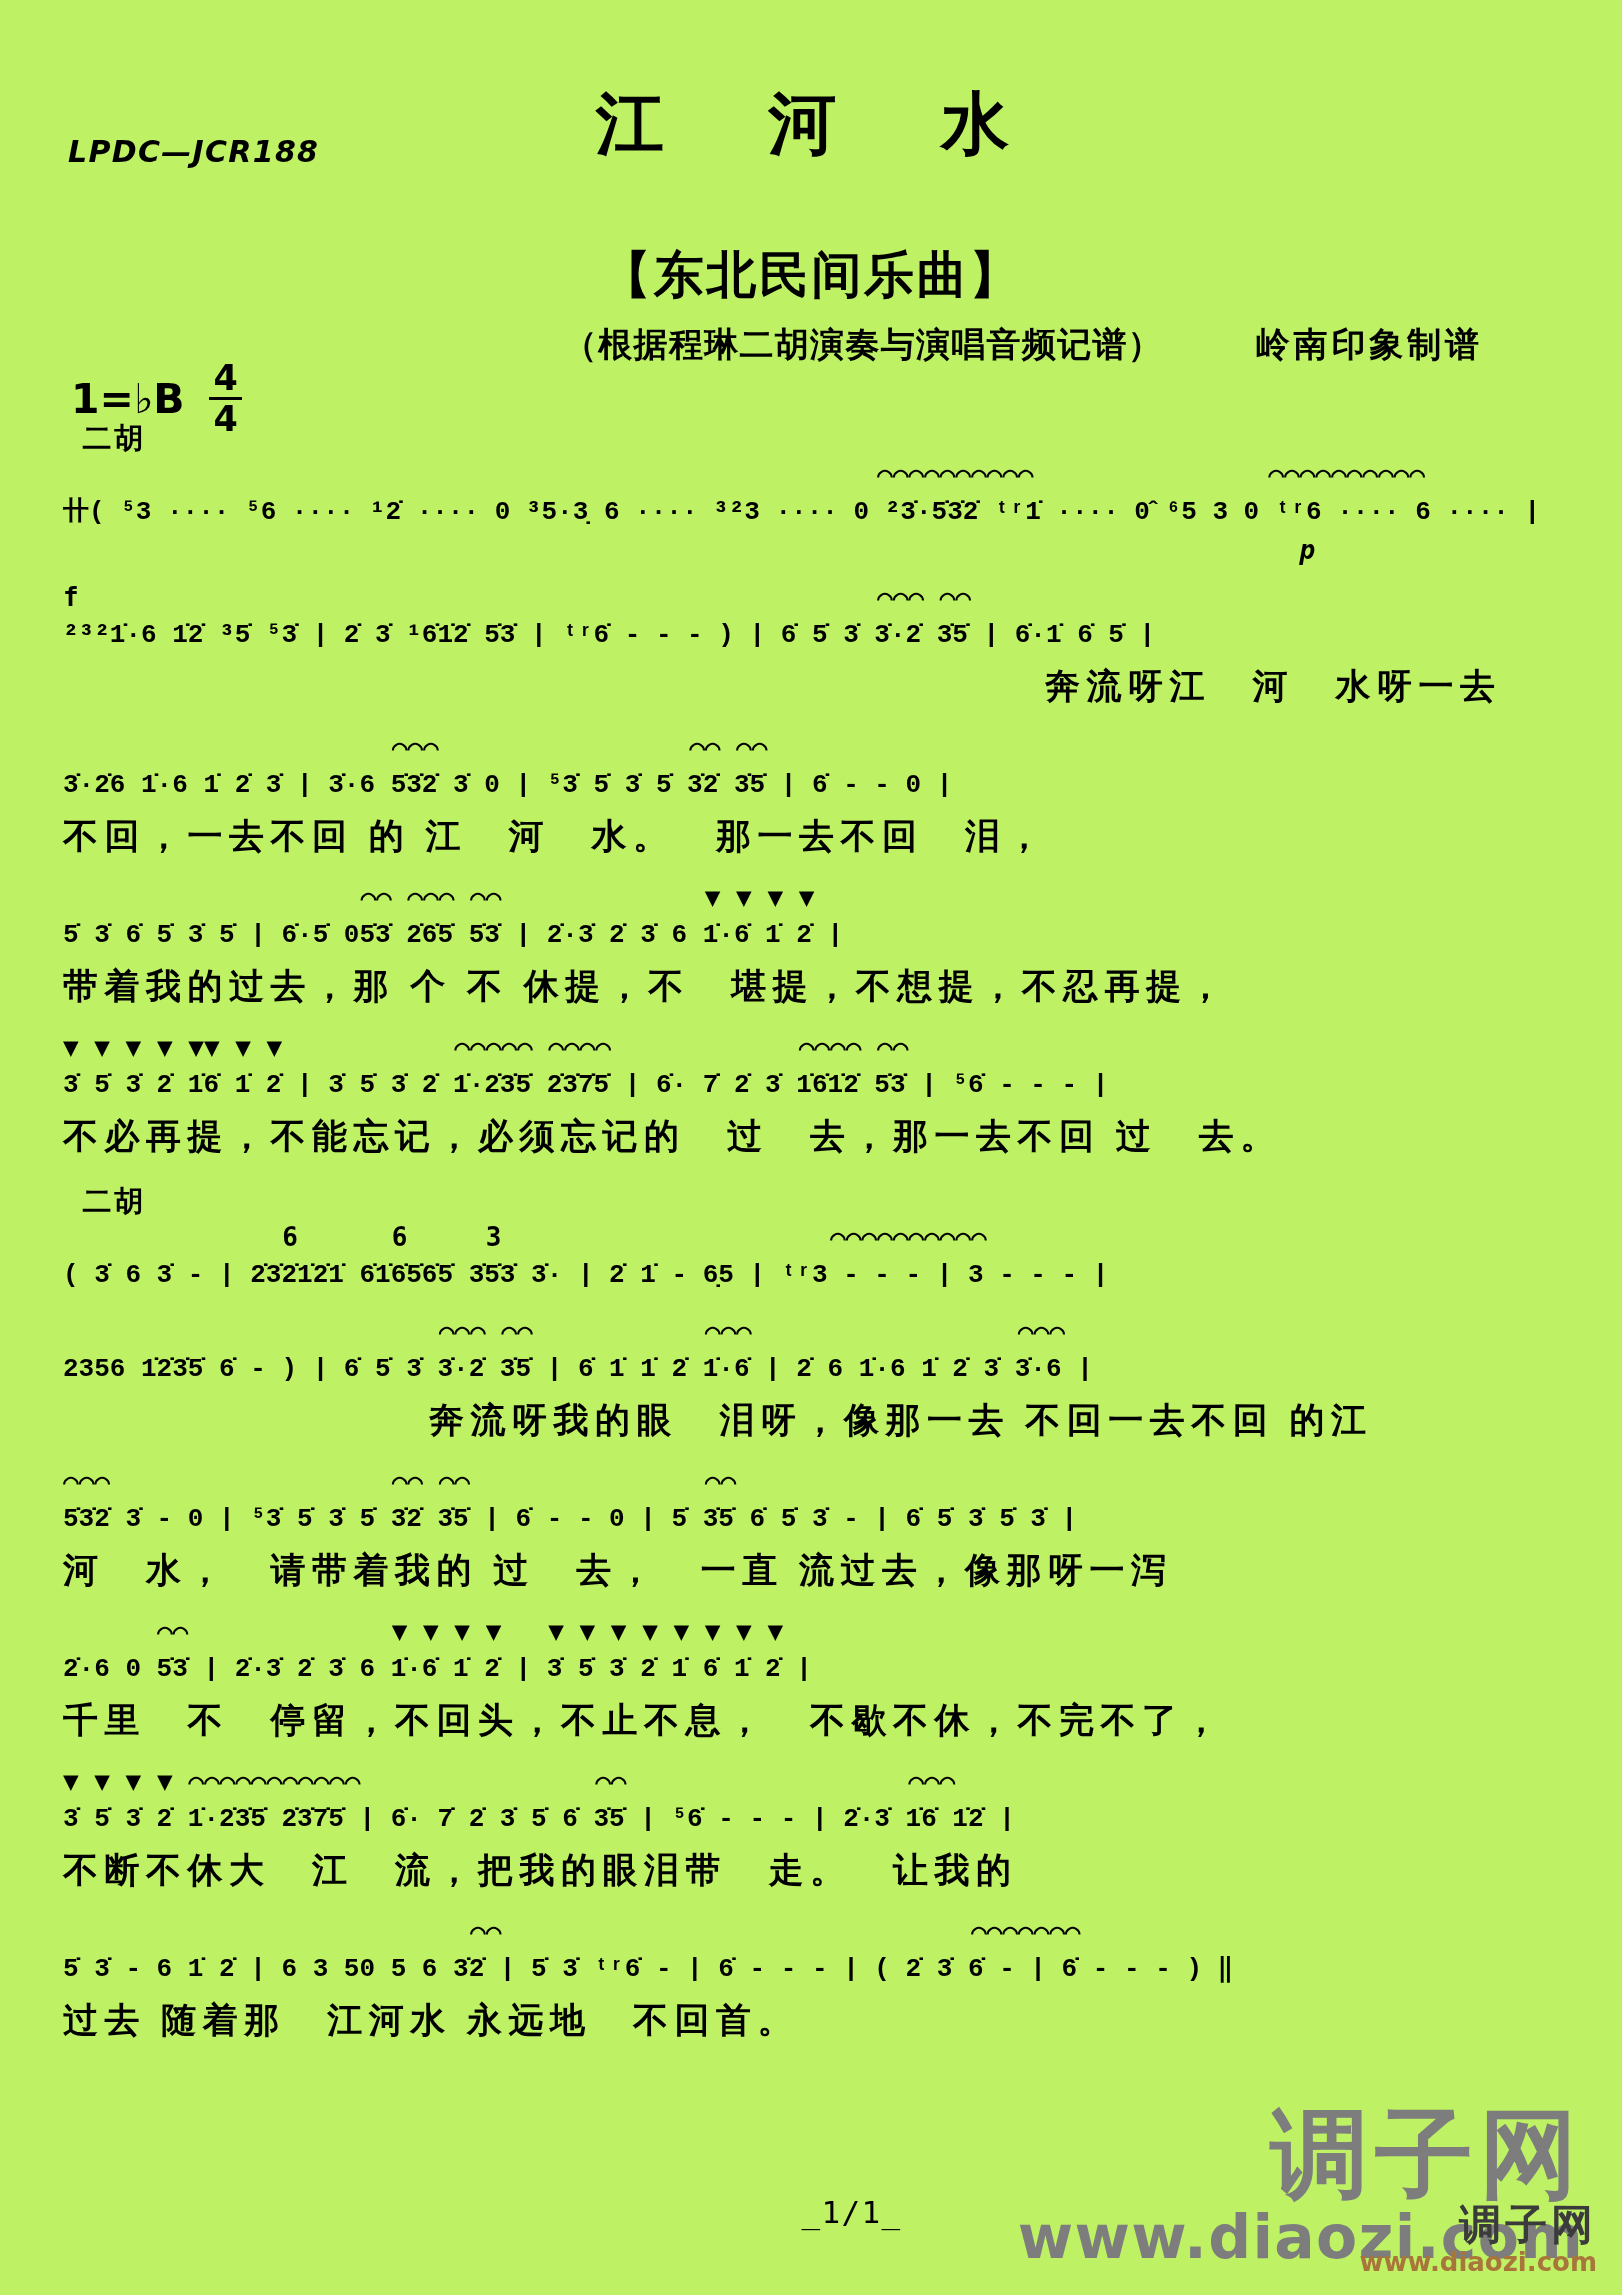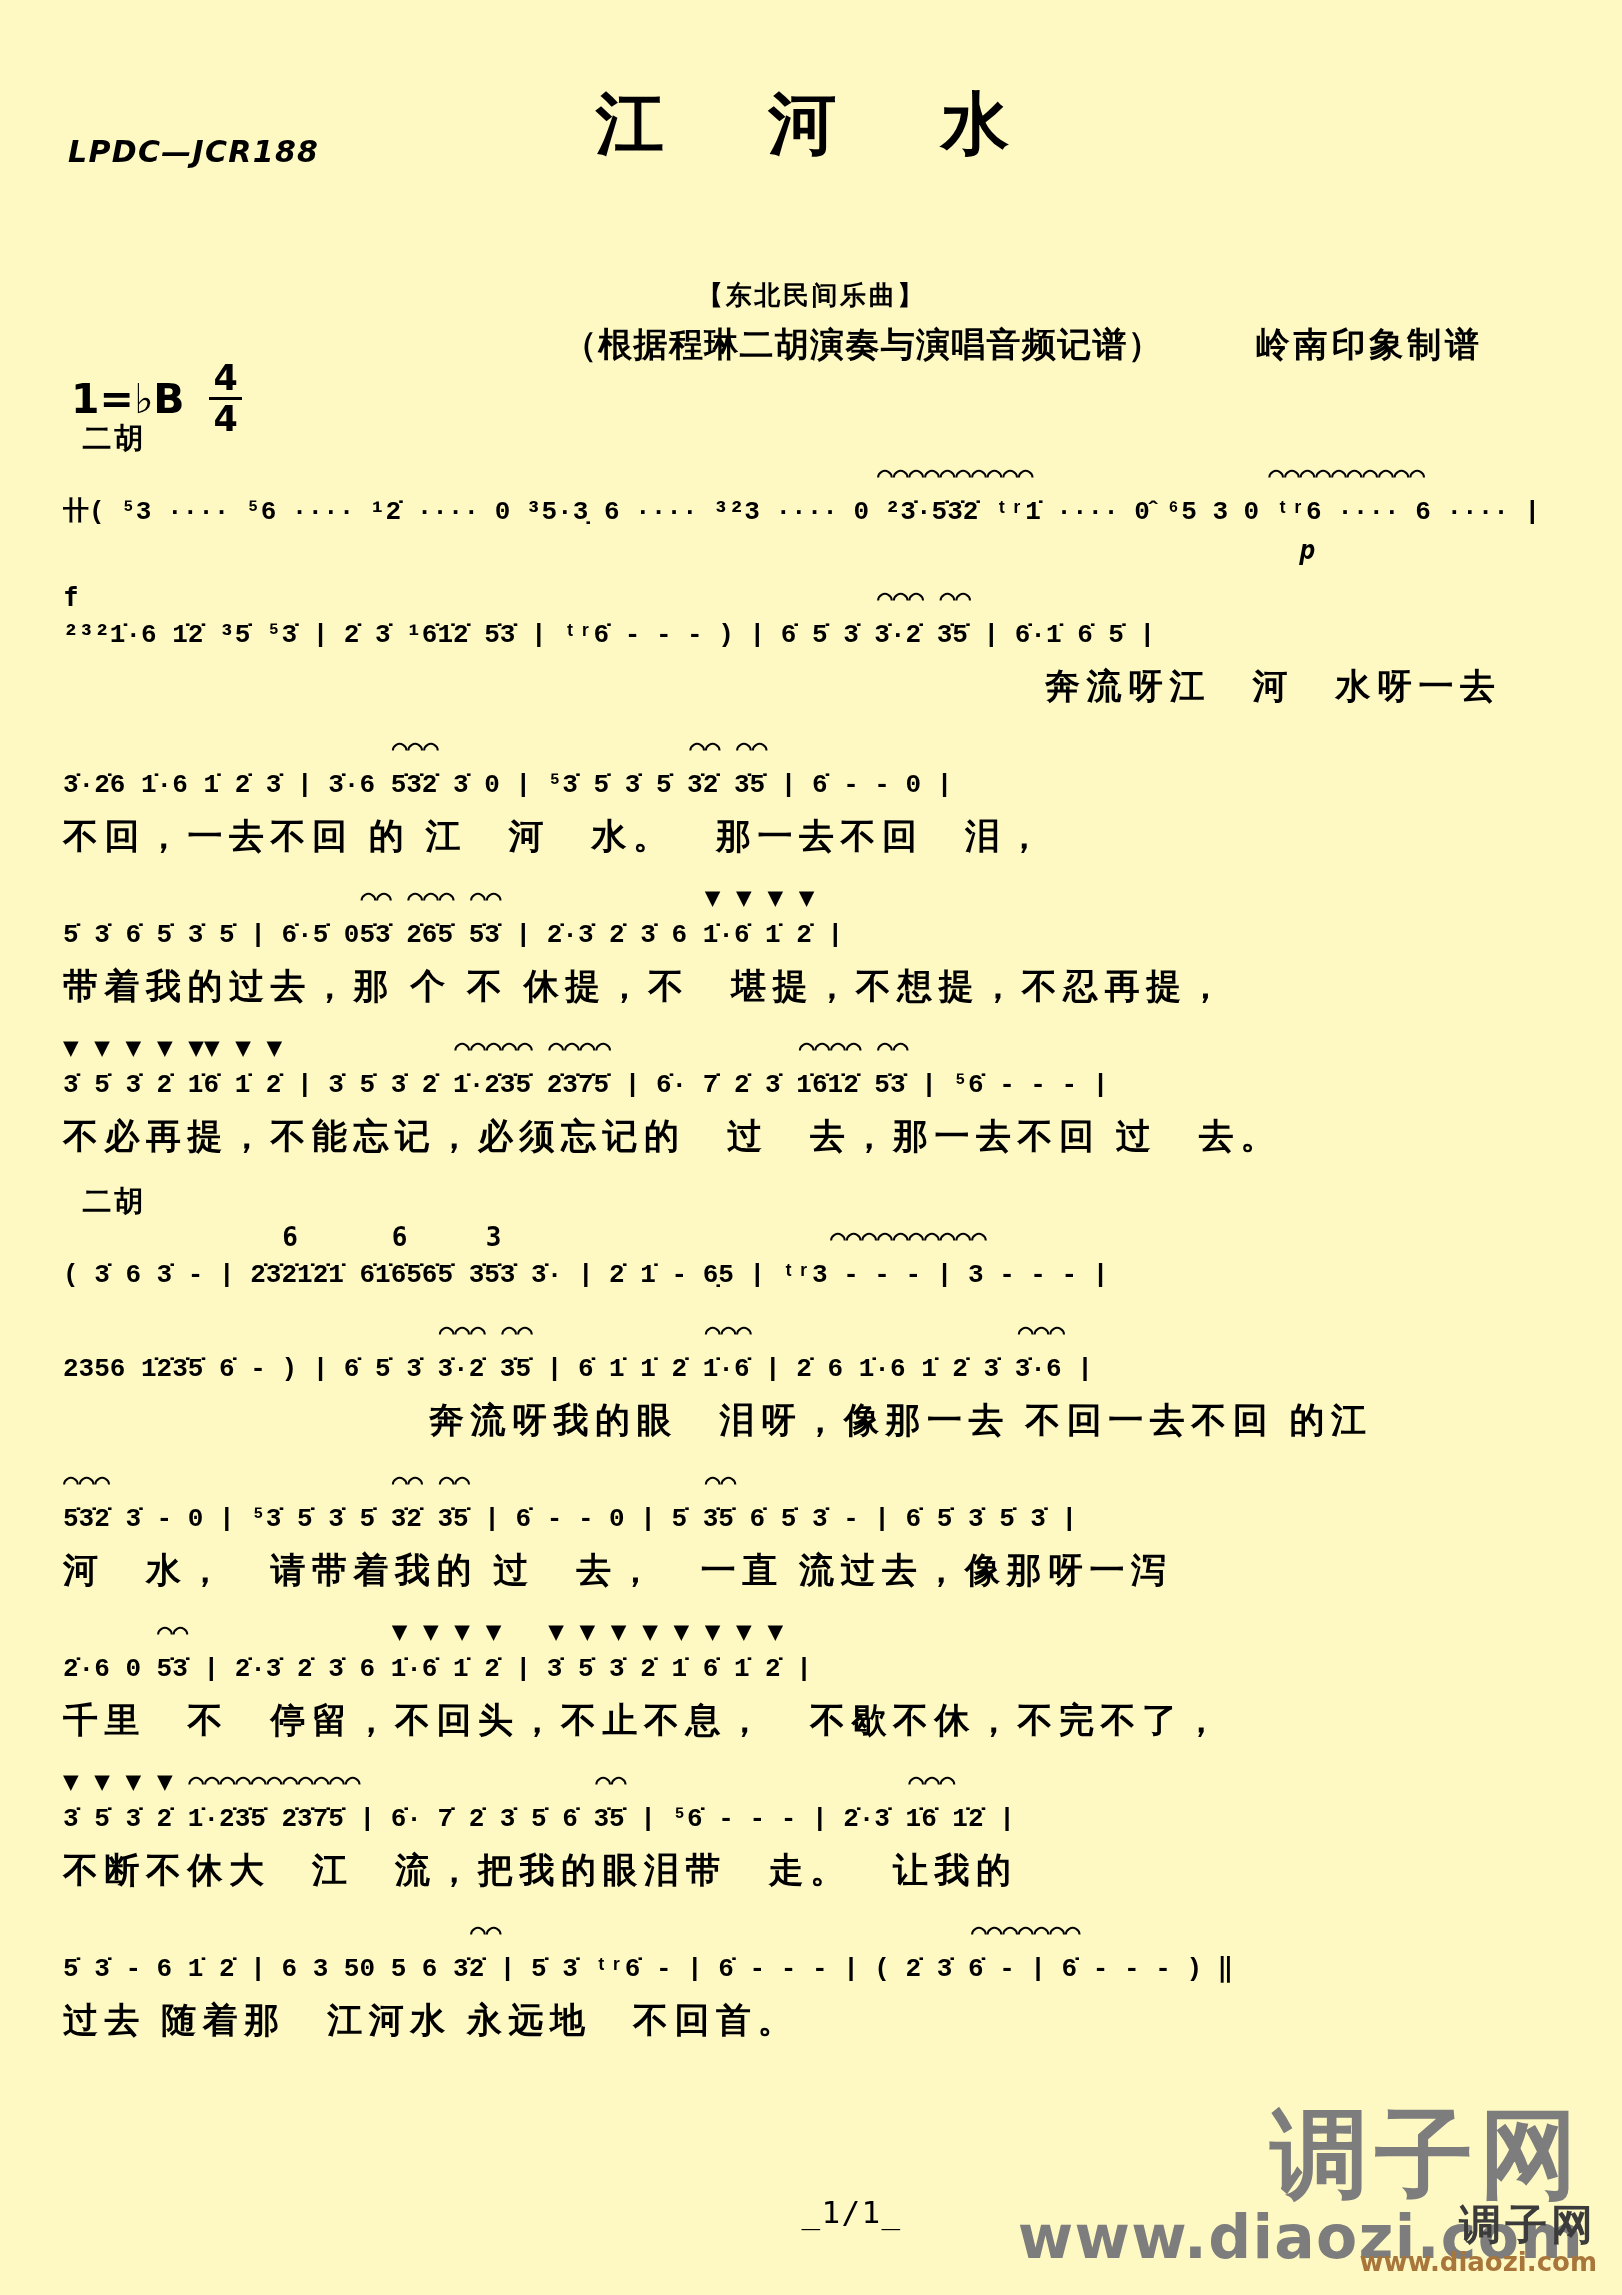--- a/index.html
+++ b/index.html
@@ -1,40 +1,40 @@
 <!DOCTYPE html>
 <html style="font-size:10.5px"><head>
 <meta charset="utf-8">
 <style>
   html,body{margin:0;padding:0;background:#e8e8e8;}
   .page{
     position:relative;
     width:1623px;height:2295px;
-    background:#fef9c3;
+    background:#bef264;
     color:#000;
     font-family:"DejaVu Sans",sans-serif;
     overflow:hidden;
   }
   
   .catalog{
     position:absolute;left:68px;top:134px;
     font-family:"DejaVu Sans",sans-serif;
     font-style:italic;font-weight:bold;font-size:30px;letter-spacing:1.3px;
   }
   .title{
     position:absolute;top:79px;left:0;width:100%;
     text-align:center;
     font-family:"Liberation Serif",serif;
     font-weight:900;font-size:68px;letter-spacing:18.3px;
   }
   .genre{
     position:absolute;top:242px;left:0;width:100%;
     text-align:center;
     font-family:"Liberation Serif",serif;
-    font-weight:700;font-size:26px;letter-spacing:2.6px;margin-top:36px;
+    font-weight:700;font-size:50px;letter-spacing:2.6px;
   }
   .keysig{
     position:absolute;left:71px;top:361px;
     font-weight:bold;font-size:41px;
     display:flex;align-items:center;gap:25px;
   }
   .meter{display:inline-flex;flex-direction:column;align-items:center;line-height:1.0;font-size:35px;}
   .meter .num{border-bottom:3.3px solid #000;padding:0 3.9px 1.3px 3.9px;}
   .meter .den{padding-top:1.3px;}
   .subtitle{

